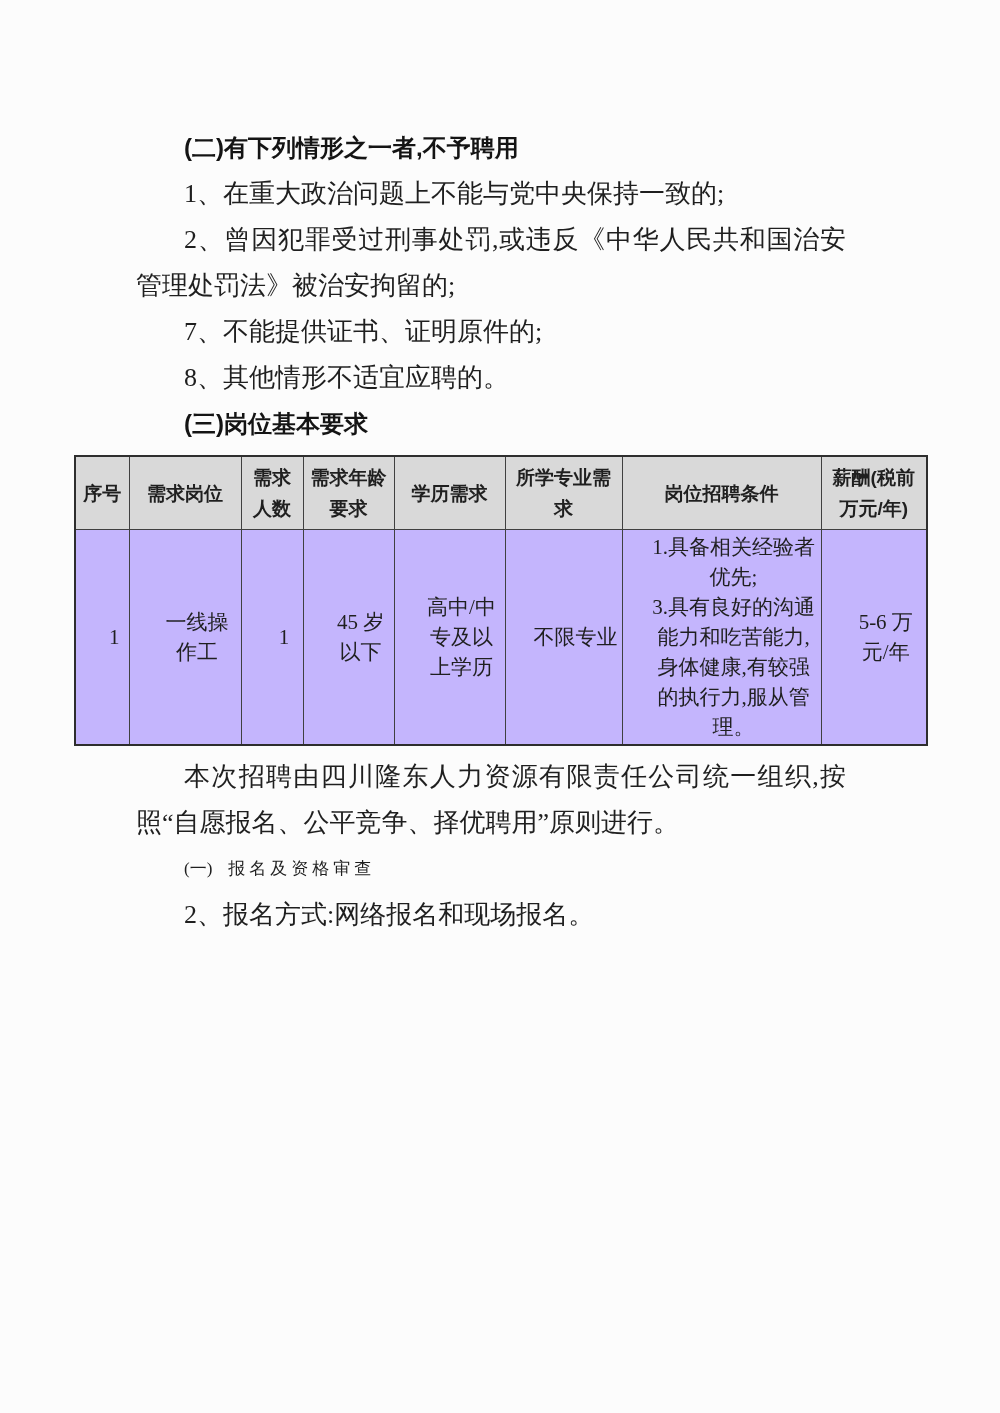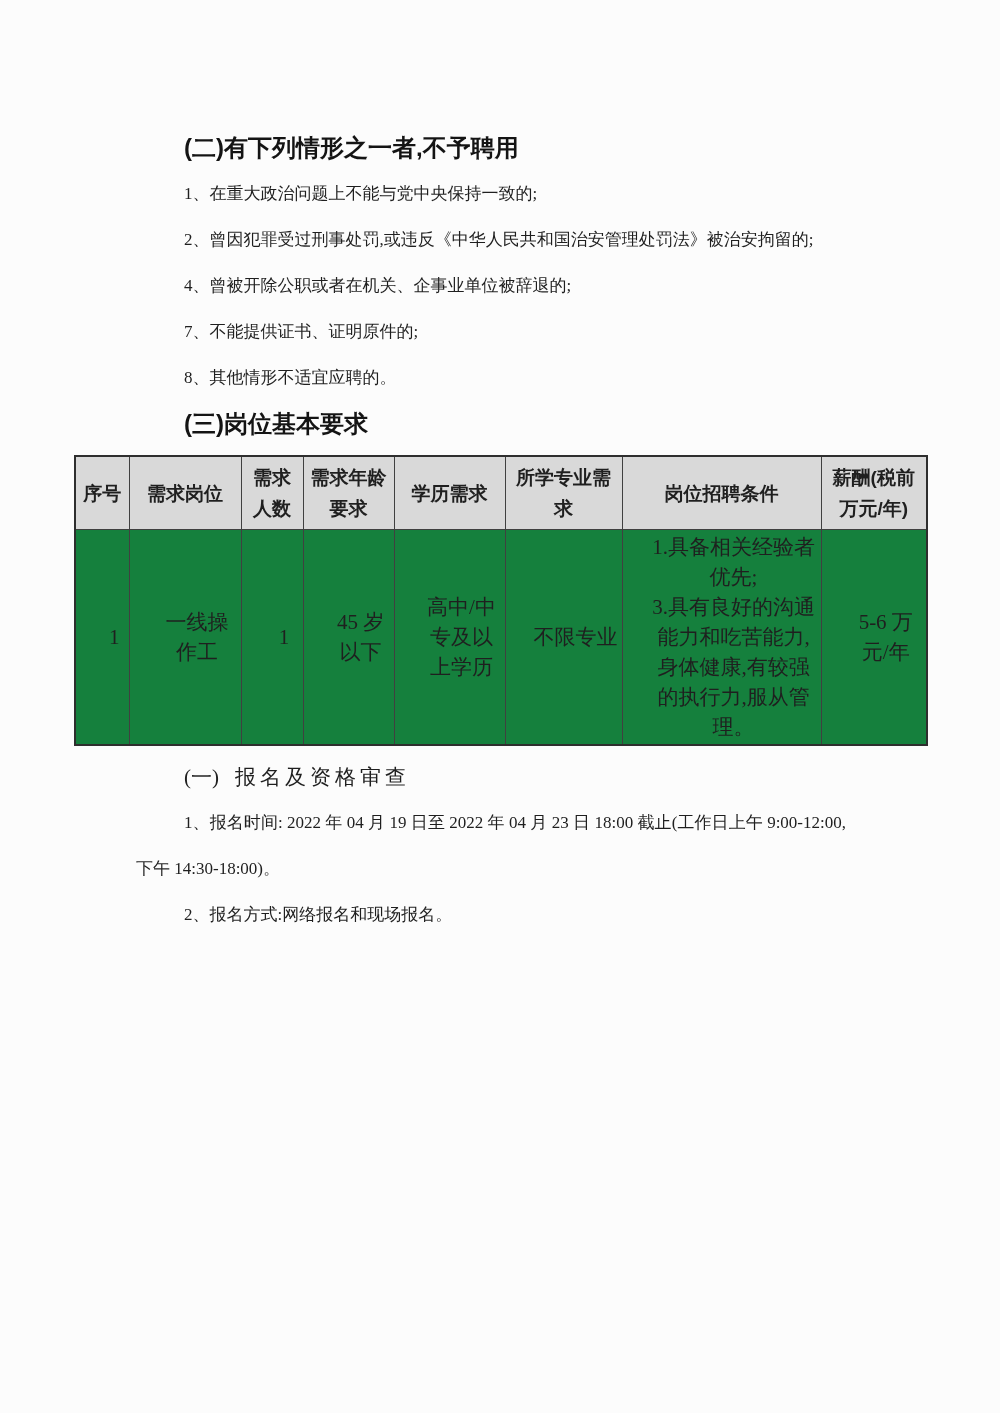--- a/index.html
+++ b/index.html
@@ -14,37 +14,37 @@
     color: #1f1f1f;
     font-family: "Liberation Serif", "DejaVu Serif", serif;
   }
   .doc {
     position: absolute;
     left: 136px; top: 125px;
     width: 710px;
   }
   .para {
     margin: 0;
-    font-size: 17px;
+    font-size: 26px;
     line-height: 46px;
     text-align: justify;
     text-indent: 48px;
   }
   .heading {
     margin: 0;
     font-family: "Liberation Sans", "DejaVu Sans", sans-serif;
     font-weight: bold;
     font-size: 24px;
     line-height: 46px;
     text-indent: 48px;
     color: #141414;
   }
   .subheading {
     margin: 0;
-    font-size: 21px;
+    font-size: 17px;
     line-height: 46px;
     text-indent: 48px;
   }
   .subheading .sub-title {
     margin-left: 16px;
     letter-spacing: 4px;
   }
   table.req-table {
     border-collapse: collapse;
     table-layout: fixed;
@@ -66,21 +66,21 @@
     font-family: "Liberation Sans", "DejaVu Sans", sans-serif;
     font-weight: bold;
     font-size: 19px;
     line-height: 31px;
     height: 68px;
   }
   table.req-table td {
     font-size: 21px;
     line-height: 30px;
     height: 125px;
-    background: #15803d;
+    background: #c4b5fd;
     padding-left: 28px;
   }
   td.cell-conditions {
     text-align: left;
     font-size: 19px;
     line-height: 26px;
     padding: 6px 8px;
     vertical-align: middle;
   }
   .col-no    { width: 54px;  }
@@ -95,21 +95,20 @@
 </head>
 <body>
 
 <div class="page">
   <div class="doc">
 
     <p class="heading">(二)有下列情形之一者,不予聘用</p>
 
     <p class="para">1、在重大政治问题上不能与党中央保持一致的;</p>
     <p class="para">2、曾因犯罪受过刑事处罚,或违反《中华人民共和国治安管理处罚法》被治安拘留的;</p>
-    <p class="para">4、曾被开除公职或者在机关、企事业单位被辞退的;</p>
     <p class="para">7、不能提供证书、证明原件的;</p>
     <p class="para">8、其他情形不适宜应聘的。</p>
 
     <p class="heading">(三)岗位基本要求</p>
 
     <table class="req-table">
       <colgroup>
         <col class="col-no">
           <col class="col-post">
           <col class="col-count">
@@ -142,22 +141,22 @@
           <td class="cell-conditions">
             <div>1.具备相关经验者优先;</div>
             <div>3.具有良好的沟通能力和吃苦能力,身体健康,有较强的执行力,服从管理。</div>
           </td>
           <td>5-6 万元/年</td>
         </tr>
       </tbody>
     </table>
 
 
+    <p class="para">本次招聘由四川隆东人力资源有限责任公司统一组织,按照“自愿报名、公平竞争、择优聘用”原则进行。</p>
 
     <p class="subheading">
       <span>(一)</span><span class="sub-title">报名及资格审查</span>
     </p>
 
-    <p class="para">1、报名时间: 2022 年 04 月 19 日至 2022 年 04 月 23 日 18:00 截止(工作日上午 9:00-12:00,下午 14:30-18:00)。</p>
     <p class="para">2、报名方式:网络报名和现场报名。</p>
 
   </div>
 </div>
 
 </body></html>

